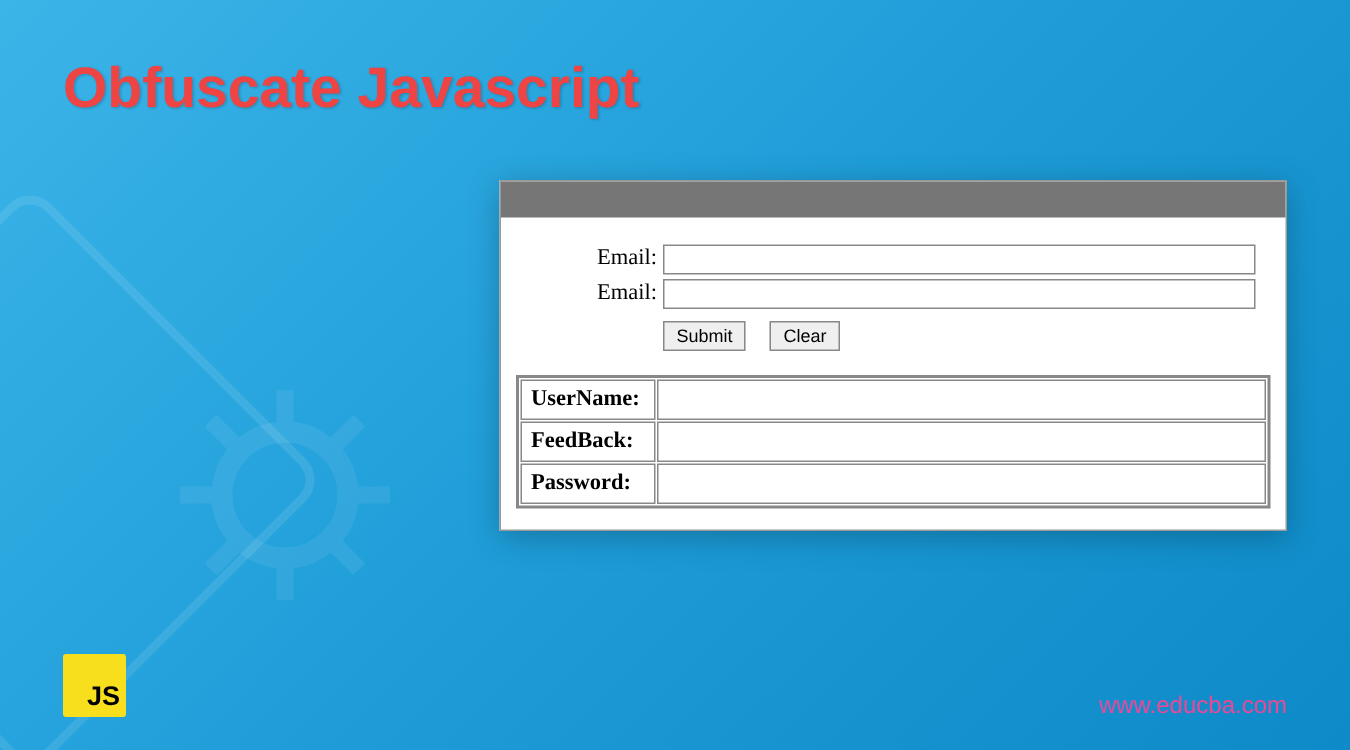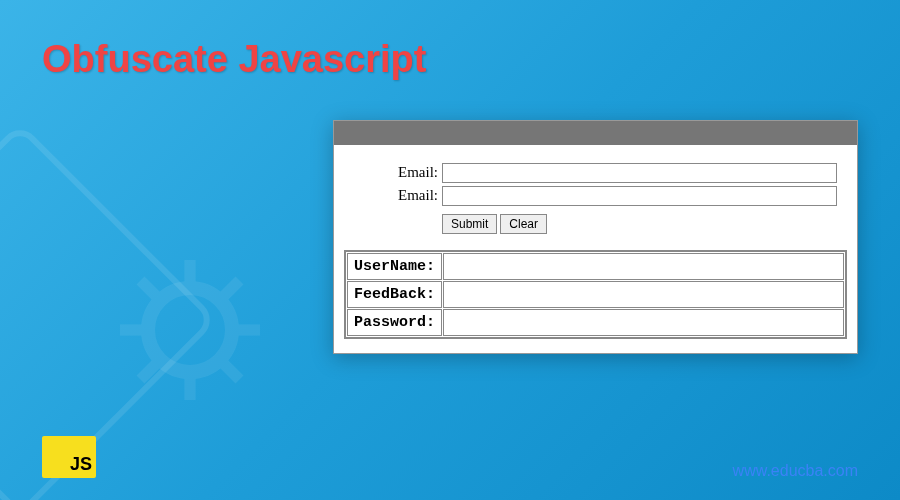--- a/index.html
+++ b/index.html
@@ -78,72 +78,72 @@
     border: 1px solid #888;
     height: 72px;
     resize: both;
     font-size: 13px;
     padding: 2px 3px;
   }
   .button-row {
     display: flex;
     margin-top: 8px;
     margin-left: 88px;
-    gap: 3px;
+    gap: 16px;
     padding-bottom: 10px;
   }
   .btn {
     font-family: Arial, sans-serif;
     font-size: 12px;
     padding: 2px 8px;
     border: 1px solid #888;
     background: #efefef;
     cursor: pointer;
   }
   .data-table {
     width: calc(100% - 20px);
     margin: 0 10px 14px 10px;
     border-collapse: separate;
     border-spacing: 1px;
     border: 2px solid #888;
-    font-family: Liberation Mono, monospace;
+    font-family: Liberation Serif, serif;
     font-size: 15px;
   }
   .data-table td, .data-table th {
     border: 1px solid #888;
     padding: 4px 6px;
     text-align: left;
     height: 22px;
   }
   .data-table th {
     font-weight: bold;
     width: 90px;
   }
   .js-logo {
     position: absolute;
     bottom: 22px;
     left: 42px;
-    width: 54px;
+    width: 42px;
     height: 42px;
     background: #f7df1e;
     border-radius: 2px;
     display: flex;
     align-items: flex-end;
     justify-content: flex-end;
     padding: 3px 4px;
     font-family: Arial, sans-serif;
     font-weight: bold;
     font-size: 18px;
     color: #000;
   }
   .website {
     position: absolute;
     bottom: 20px;
     right: 42px;
-    color: #3b82f6;
+    color: #ec4899;
     font-size: 16px;
     font-family: Arial, sans-serif;
   }
 </style>
 </head>
 <body>
 
 <div class="bg-diamond"></div>
 <svg class="bg-gear" viewBox="0 0 100 100">
   <circle cx="50" cy="50" r="30" fill="none" stroke="#fff" stroke-width="10"></circle>

